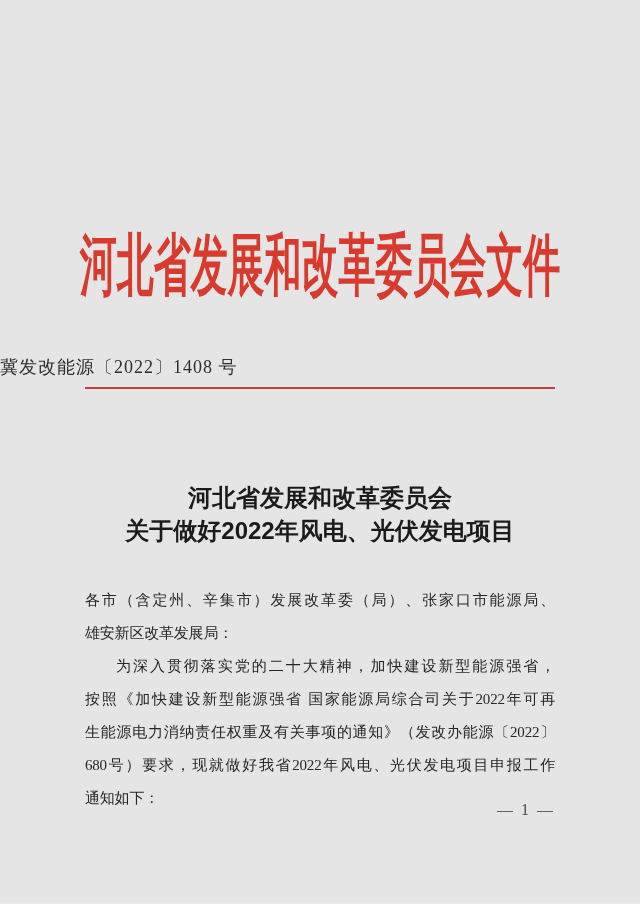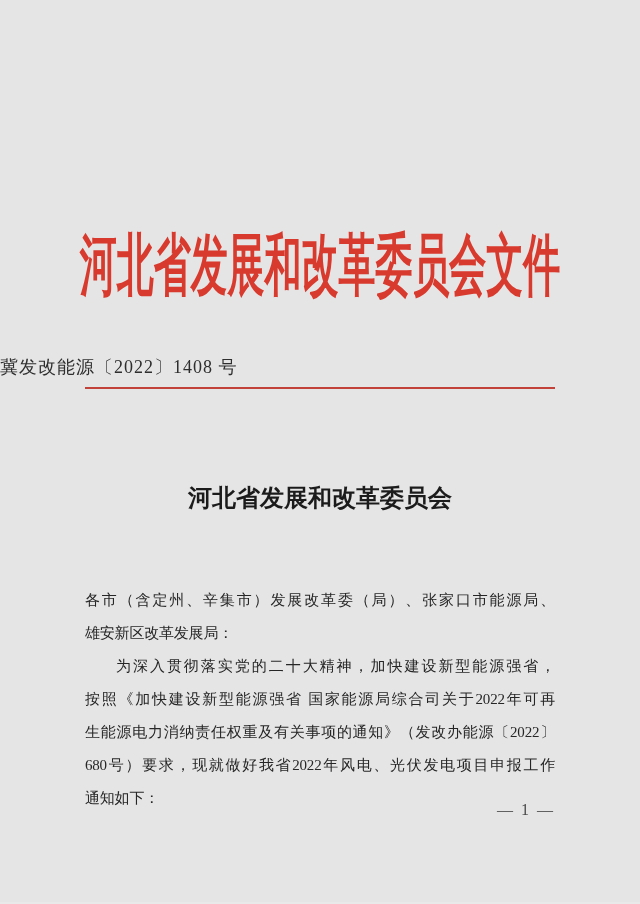--- a/index.html
+++ b/index.html
@@ -109,20 +109,21 @@
 <div class="page" style="background: #e5e5e5;">
 
   <div class="banner" style="color: rgb(217, 58, 46);">河北省发展和改革委员会文件</div>
 
   <div class="doc-number">冀发改能源〔2022〕1408 号</div>
 
   <div class="red-line" style="background: rgb(194, 66, 58);"></div>
 
   <div class="doc-title">
     <div class="title-line">河北省发展和改革委员会</div>
+    <div class="title-line">关于做好2022年风电、光伏发电项目</div>
   </div>
 
   <div class="body-text">
     <span class="body-line full">各市（含定州、辛集市）发展改革委（局）、张家口市能源局、</span>
     <span class="body-line">雄安新区改革发展局：</span>
     <span class="body-line full indent">为深入贯彻落实党的二十大精神，加快建设新型能源强省，</span>
     <span class="body-line full">按照《加快建设新型能源强省 国家能源局综合司关于2022年可再</span>
     <span class="body-line full">生能源电力消纳责任权重及有关事项的通知》（发改办能源〔2022〕</span>
     <span class="body-line full">680号）要求，现就做好我省2022年风电、光伏发电项目申报工作</span>
     <span class="body-line">通知如下：</span>

